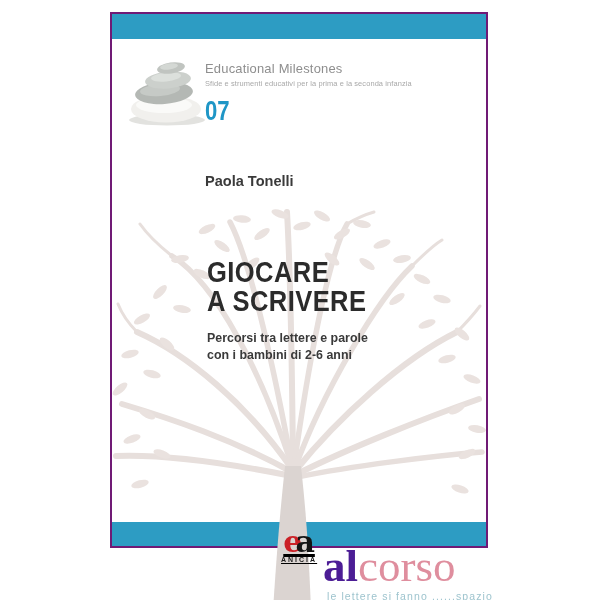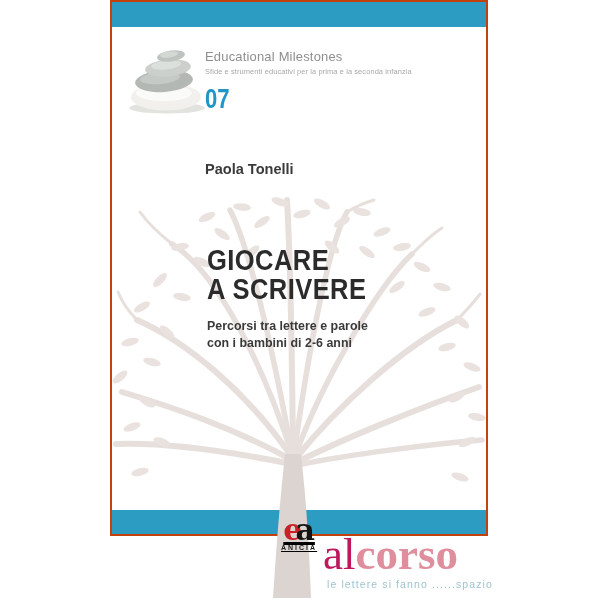--- a/index.html
+++ b/index.html
@@ -1,22 +1,22 @@
 <!DOCTYPE html>
 <html><head>
 <meta charset="utf-8">
 <style>
   html,body{margin:0;padding:0;}
   body{
     width:600px;height:600px;position:relative;background:#ffffff;
     font-family:"Liberation Sans",sans-serif;overflow:hidden;
   }
   .book{
-    position:absolute;left:110px;top:0;width:378px;height:536px;
-    background:#ffffff;border:2px solid #c2410c;box-sizing:border-box;
+    position:absolute;left:110px;top:12px;width:378px;height:536px;
+    background:#ffffff;border:2px solid #701a75;box-sizing:border-box;
   }
   .band-top{
     position:absolute;left:0;top:0;width:100%;height:25px;background:#2D9CC3;
   }
   .band-bottom{
     position:absolute;left:0;bottom:0;width:100%;height:24px;background:#2D9CC3;z-index:1;
   }
   .stones{position:absolute;left:14px;top:46px;width:82px;height:66px;z-index:2;}
   .series{position:absolute;left:93px;top:47px;z-index:3;}
   .series-name{
@@ -50,22 +50,22 @@
   .logo-glyphs{font-family:"DejaVu Serif",serif;font-weight:bold;font-size:30px;line-height:28px;}
   .logo-e{color:#CB2026;}
   .logo-a{color:#141414;margin-left:-7px;}
   .publisher-name{
     font-size:7px;font-weight:bold;letter-spacing:2px;color:#1C1C1C;margin-top:0px;
   }
   .brand{
     position:absolute;left:211px;top:530px;z-index:4;
     font-family:"Liberation Serif",serif;font-size:45px;line-height:1;white-space:nowrap;
   }
-  .brand-first{color:#be185d;}
-  .brand-second{color:#DF8E9E;font-weight:bold;}
+  .brand-first{color:#4c1d95;font-weight:bold;}
+  .brand-second{color:#DF8E9E;}
   .brand-tagline{
     position:absolute;left:215px;top:576px;z-index:4;
     font-size:10.5px;letter-spacing:1.1px;color:#9EC4CE;white-space:nowrap;
   }
 </style>
 </head>
 <body>
 
 <div class="book">
 

